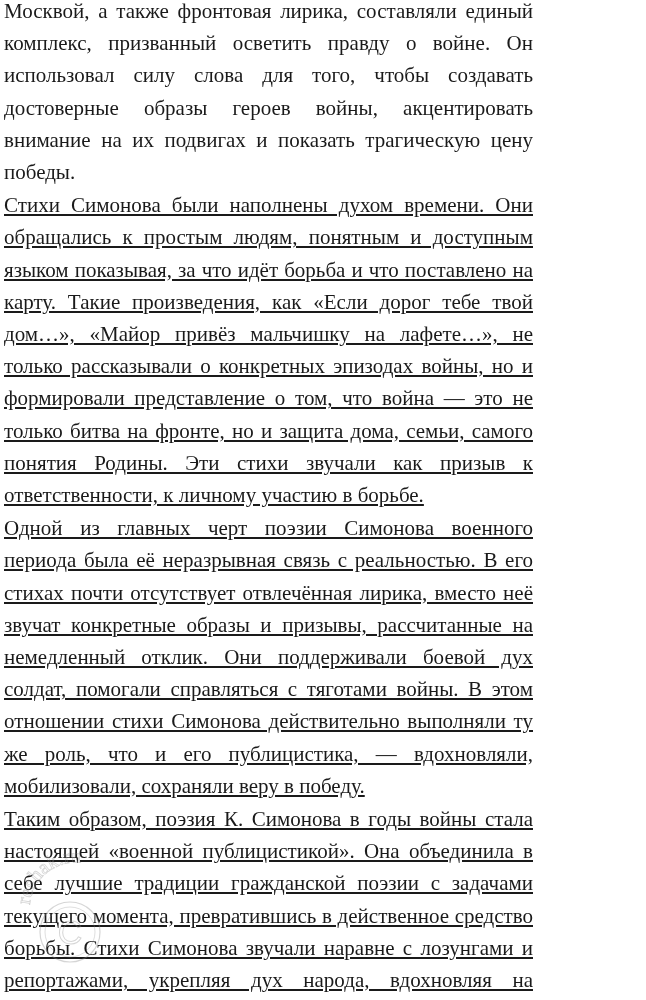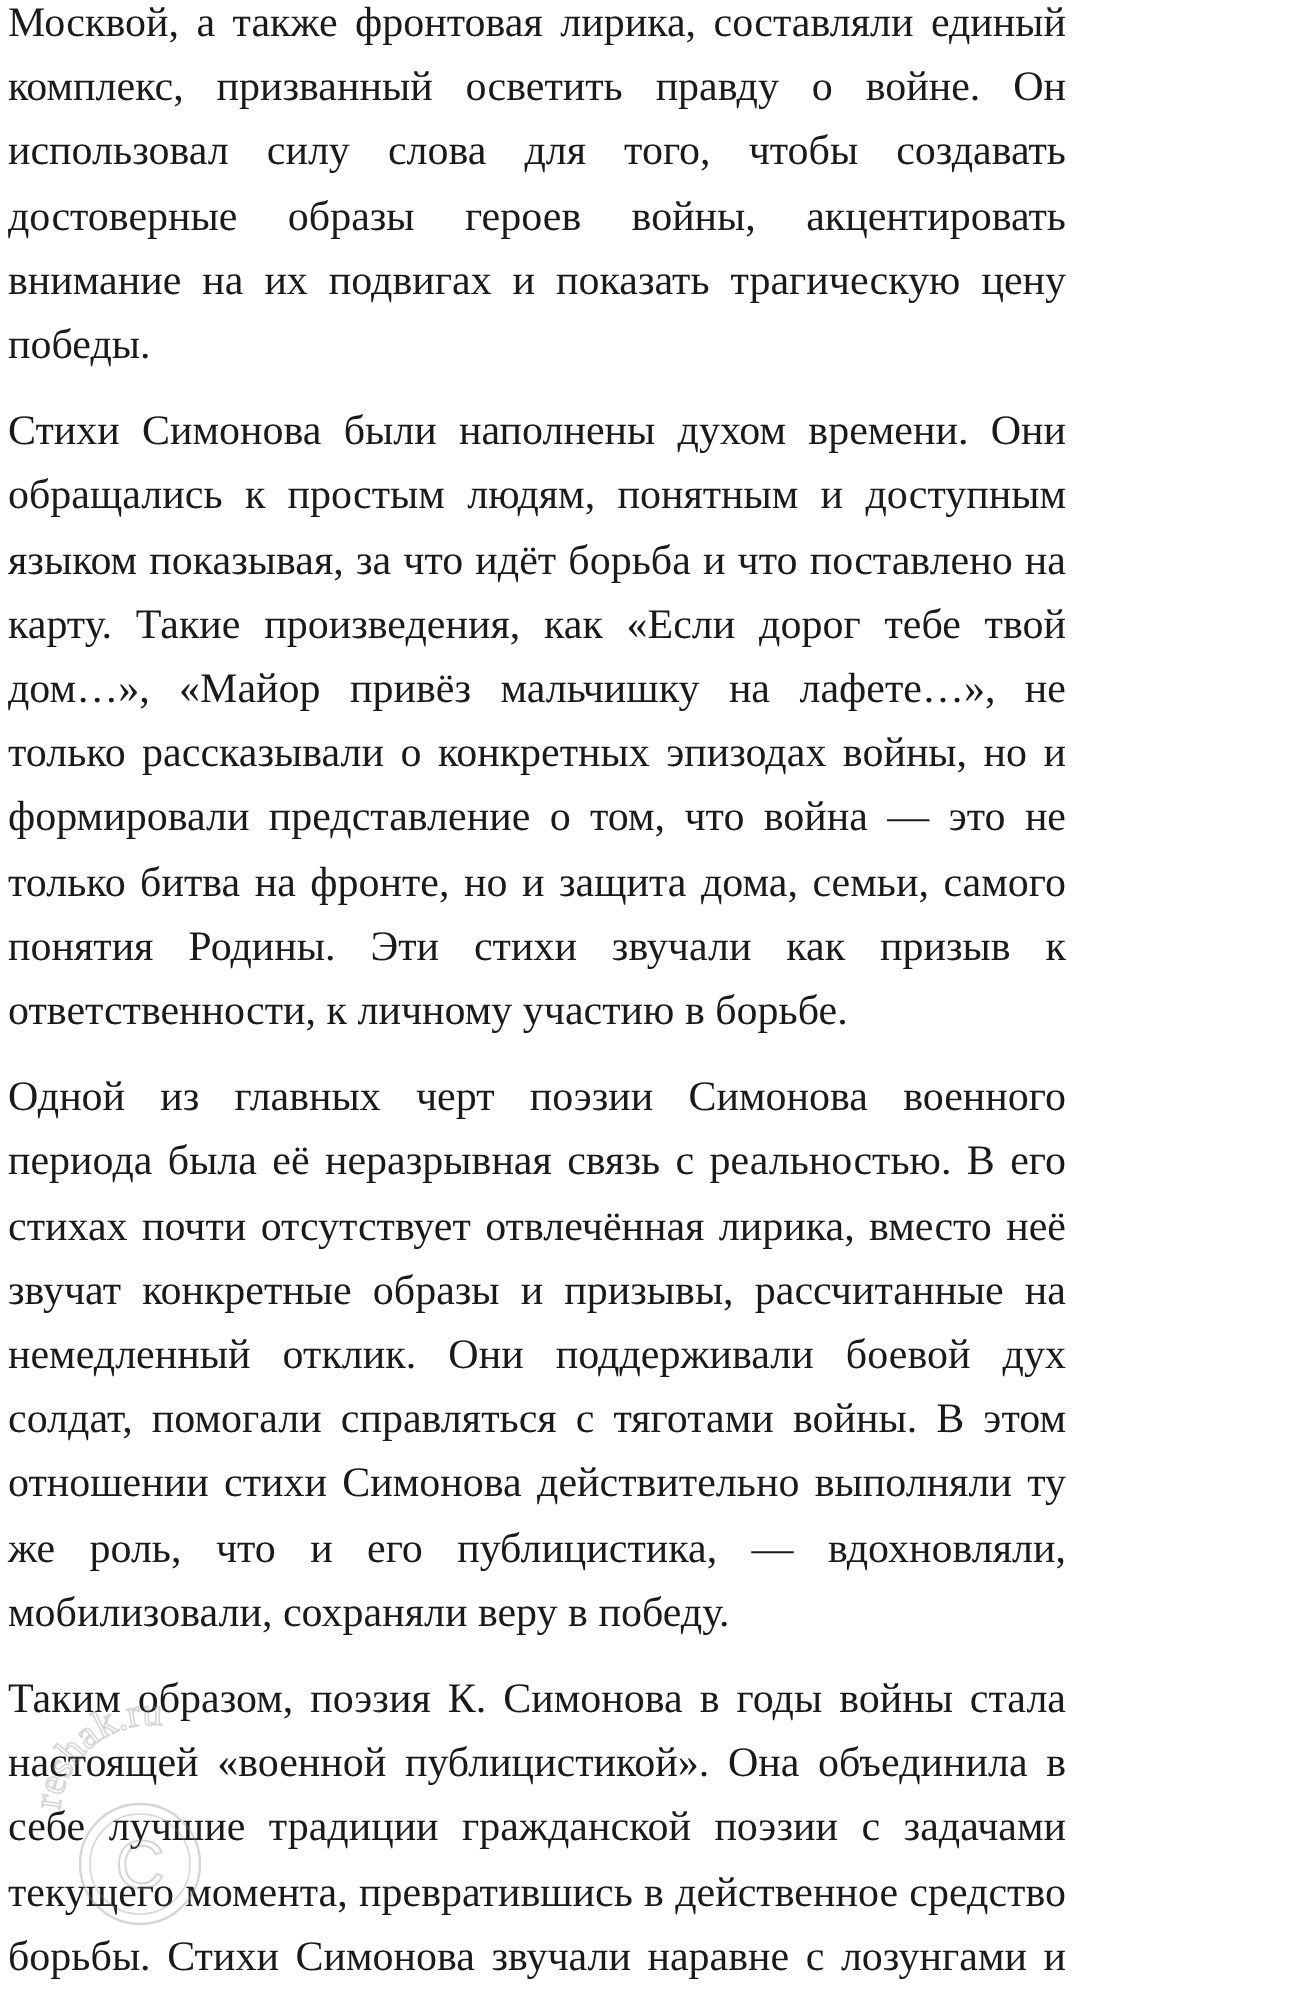--- a/index.html
+++ b/index.html
@@ -27,21 +27,22 @@
       text-align: justify;
     }
     .para {
       margin: 0;
       text-align: justify;
     }
     .para.first {
       margin-top: -5px;
     }
     .para + .para {
-      margin-top: 11px;
+      margin-top: 1px;
+      text-decoration: underline;
     }
     .watermark {
       position: absolute;
       left: 18px;
       top: 850px;
       width: 110px;
       height: 130px;
       pointer-events: none;
       opacity: 0.35;
     }

